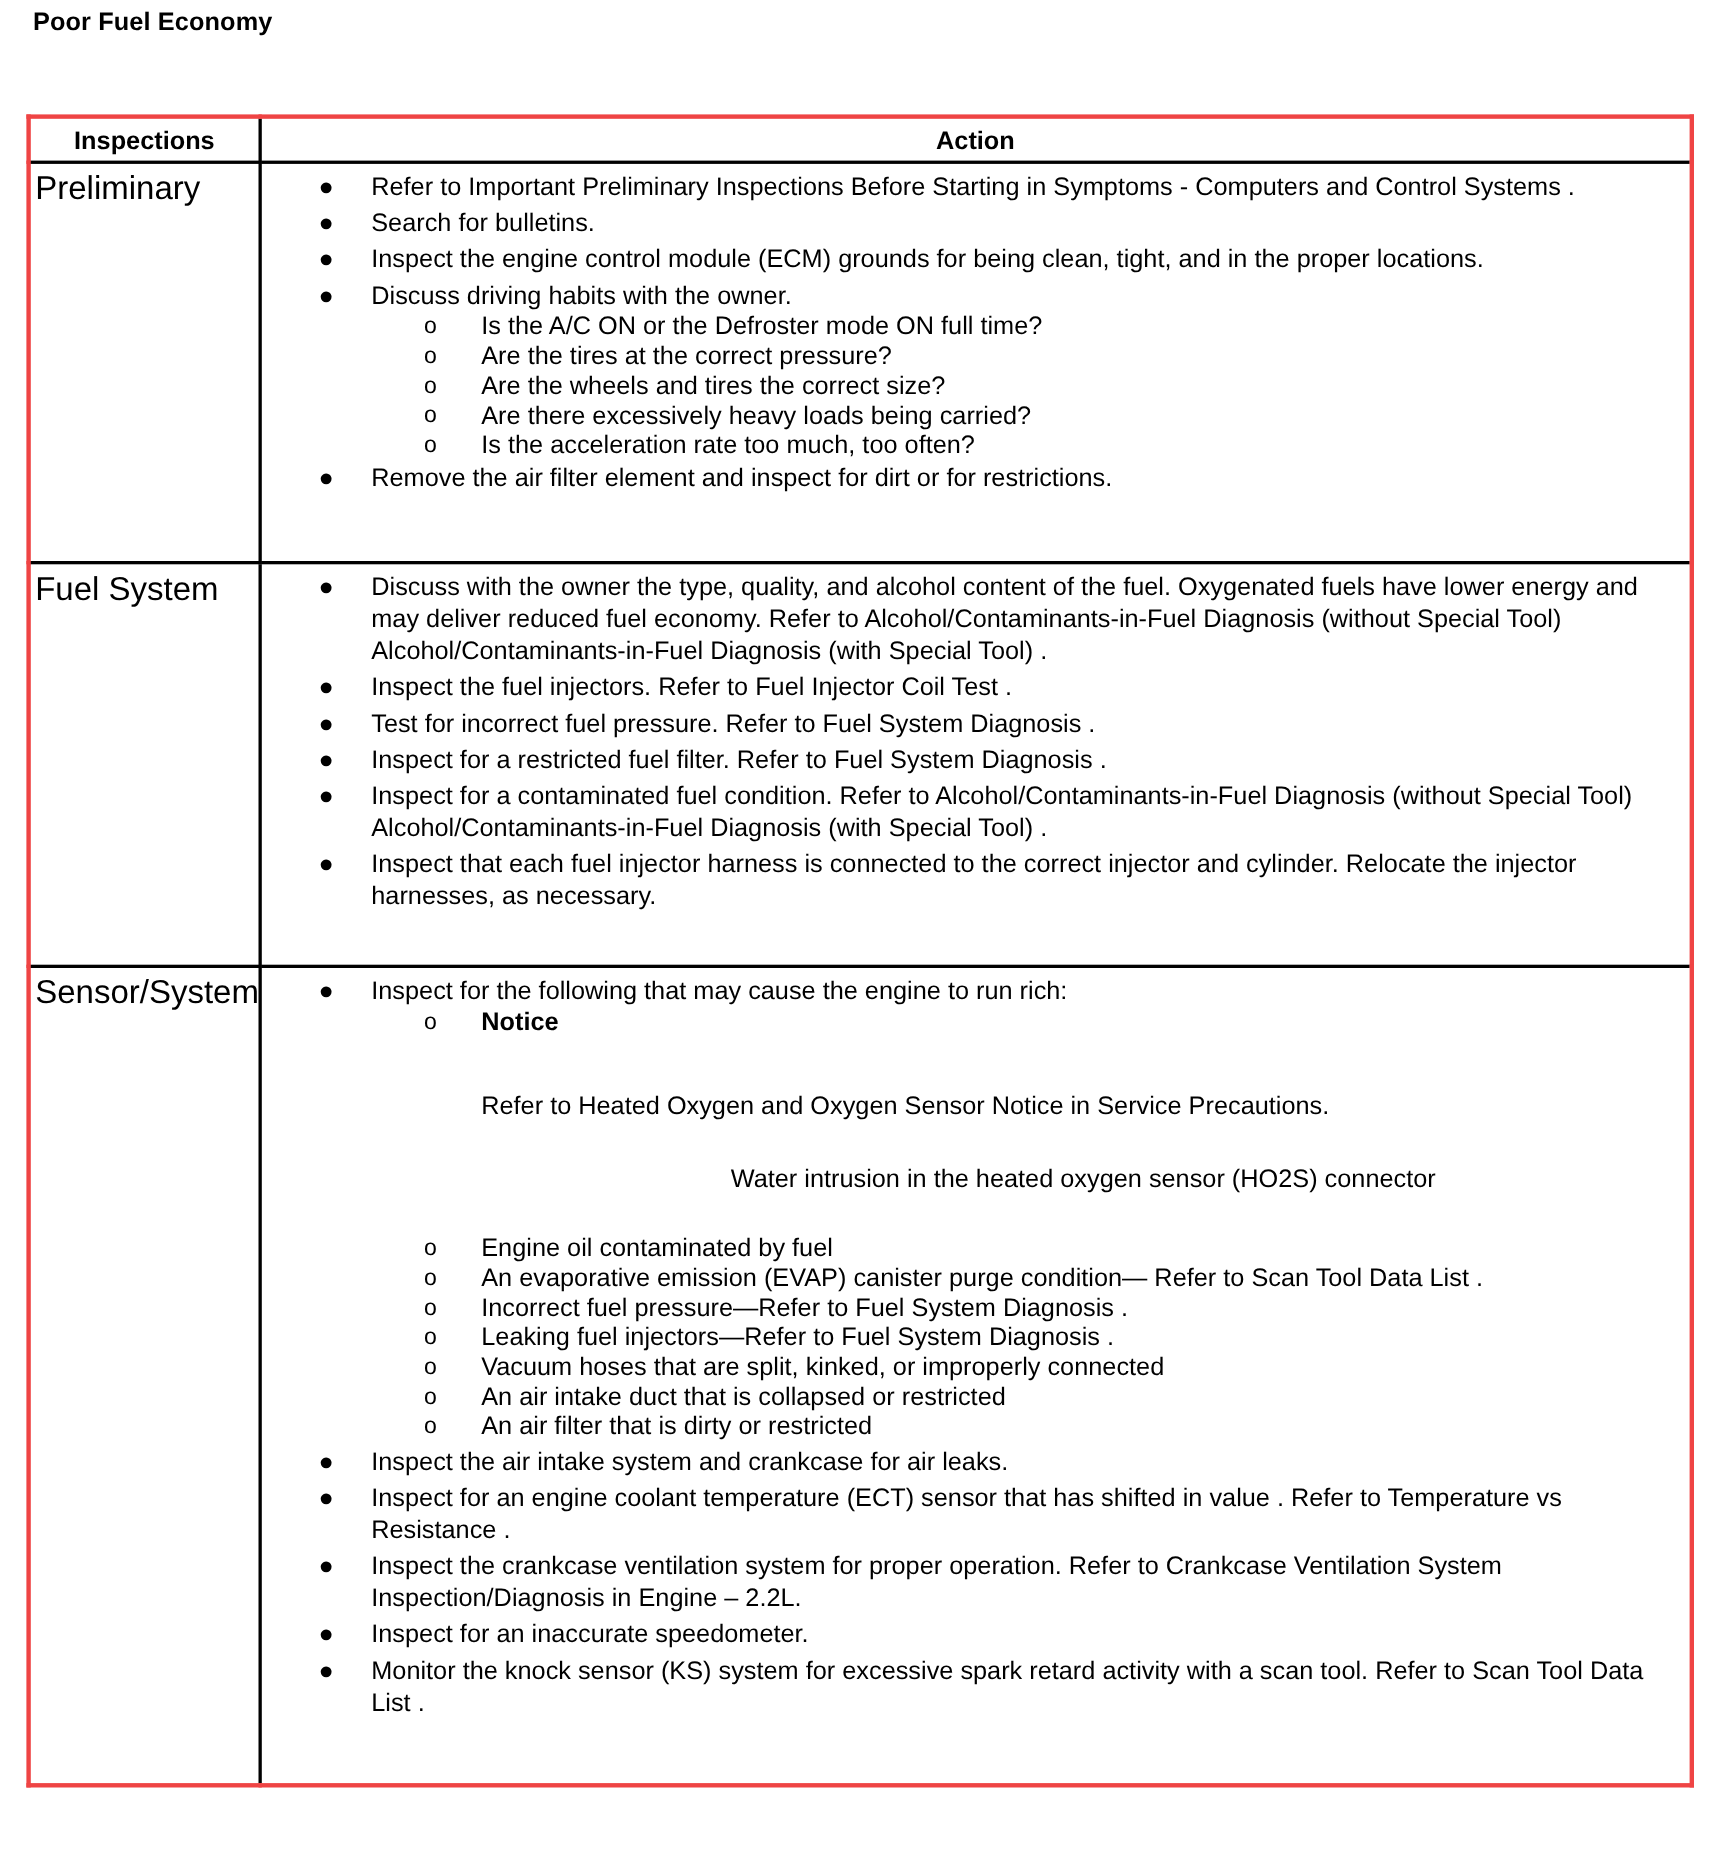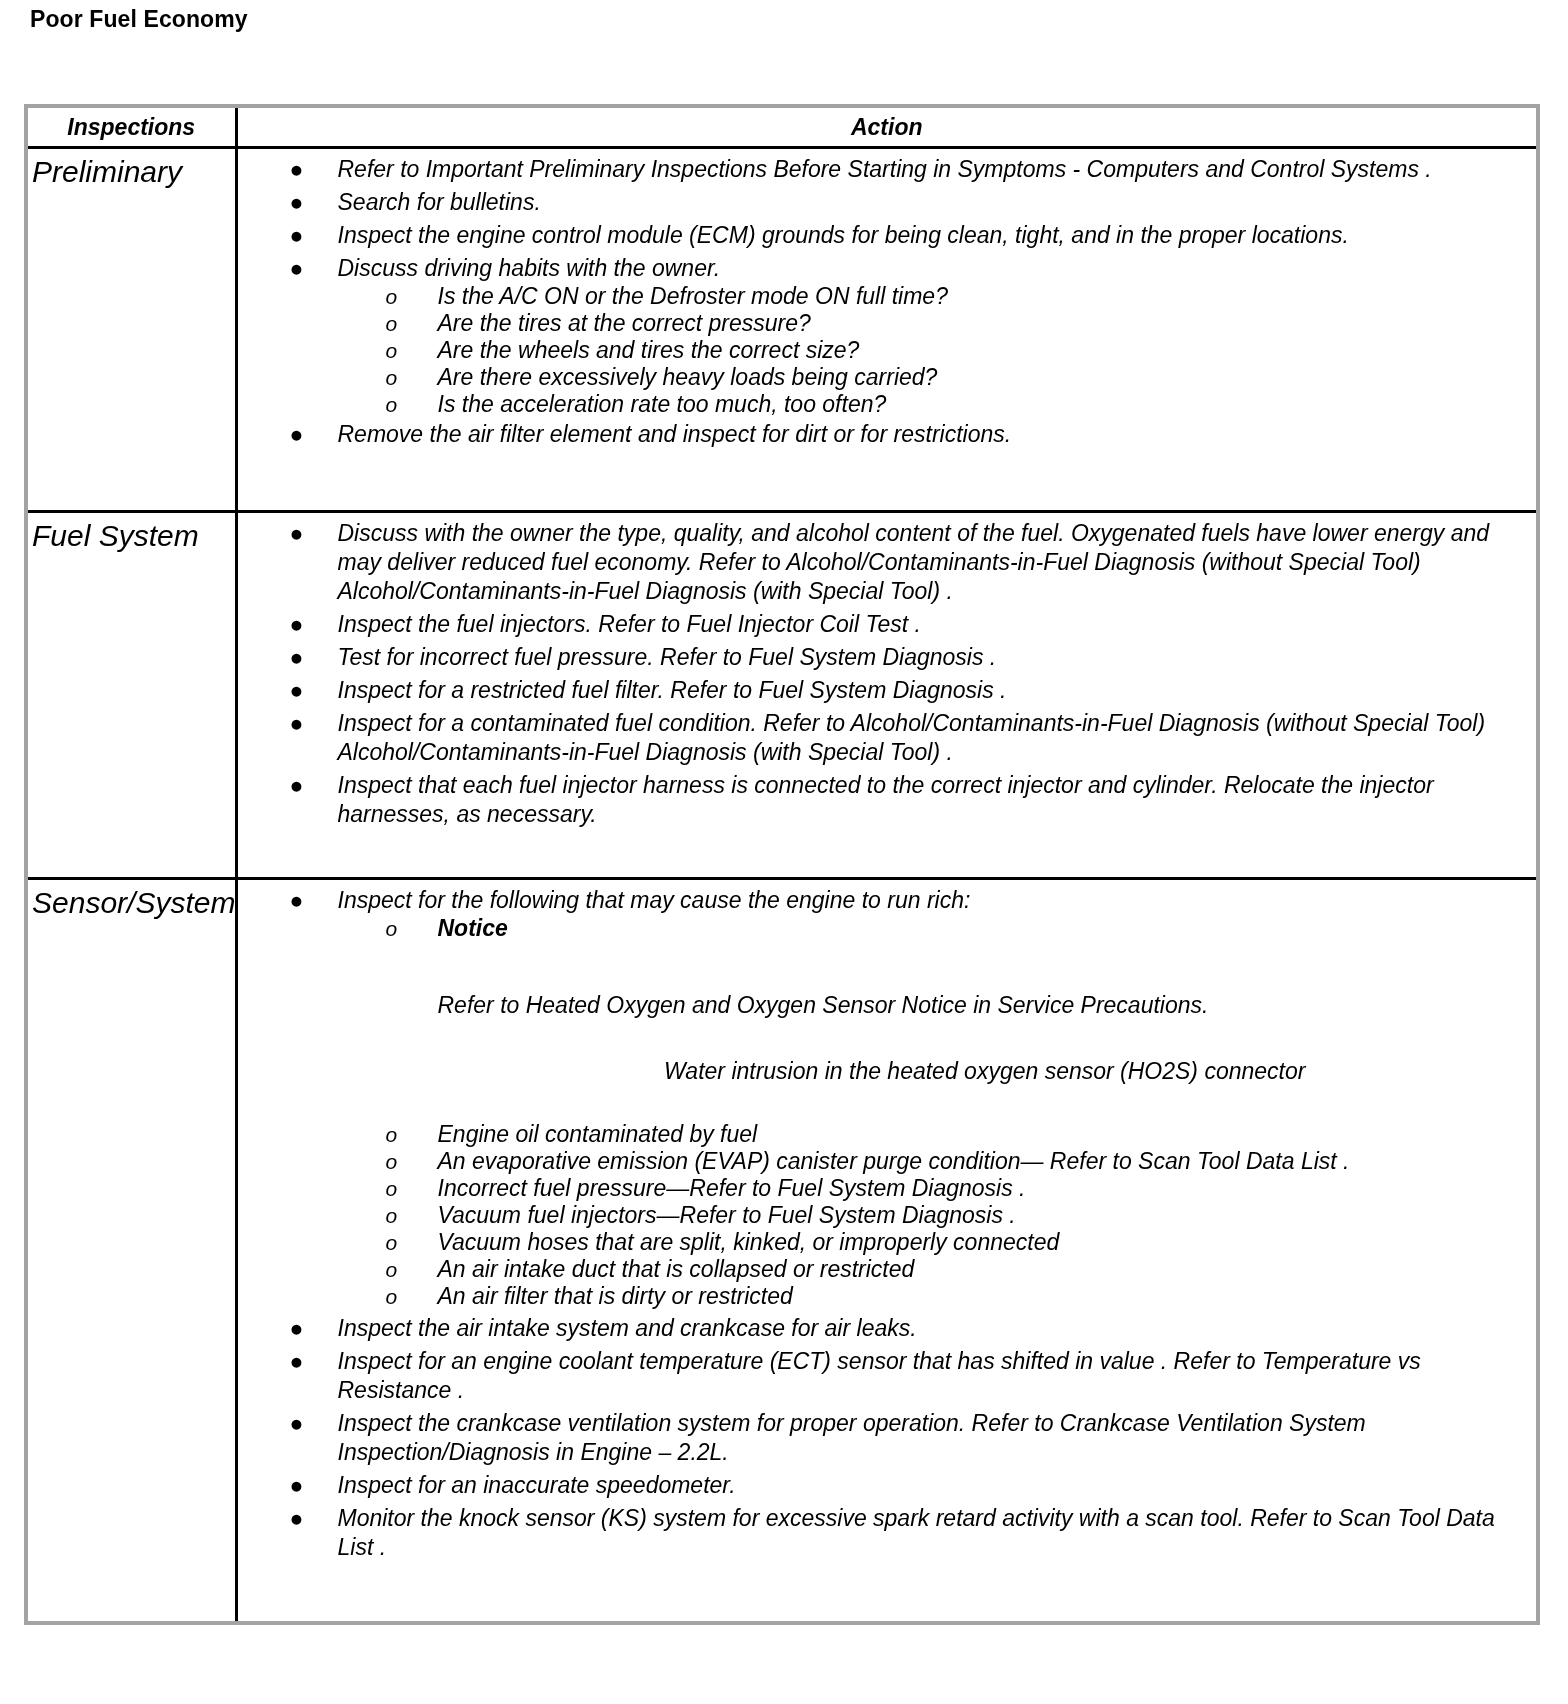--- a/index.html
+++ b/index.html
@@ -1,18 +1,18 @@
 <!DOCTYPE html>
 <html><head>
 <meta charset="utf-8">
 <style>
   html, body { margin:0; padding:0; background:#ffffff; }
   body { width:1568px; height:1704px; position:relative; font-family:"Liberation Sans", sans-serif; color:#000; overflow:hidden; }
   .title { position:absolute; left:30px; top:6px; font-size:23px; font-weight:bold; letter-spacing:0.1px; }
-  table.main { position:absolute; left:24px; top:104px; width:1516px; border-collapse:collapse; border:4px solid #a3a3a3; table-layout:fixed;font-style:italic; }
+  table.main { position:absolute; left:24px; top:104px; width:1516px; border-collapse:collapse; border:4px solid #ef4444; table-layout:fixed; }
   table.main td, table.main th { border:3px solid #000; vertical-align:top; padding:0; }
   col.c1 { width:210px; }
   th { font-size:23px; font-weight:bold; height:38px; text-align:center; vertical-align:middle !important; }
   .def { font-size:23px; line-height:29px; padding:5px 4px 6px 4px !important; height:58px; }
   .cat { font-size:30px; padding:6px 4px 0 4px !important; }
   .act { font-size:23px; line-height:29px; padding:6px 0 0 0 !important; position:relative; }
   ul.l1 { list-style:none; margin:0; padding:0; }
   ul.l1 > li { position:relative; padding-left:100px; padding-right:4px; margin-bottom:4px; }
   ul.l1 > li > .b1 { position:absolute; left:52px; top:0; font-size:23px; }
   ul.l2 { list-style:none; margin:0; padding:0; }
@@ -84,21 +84,21 @@
           <ul class="l2" style="margin-left:-100px; padding-left:100px;">
             <li style="line-height:27px">
                   <span class="b2">o</span>
               <div class="notice-title">Notice</div>
               <div class="notice-body">Refer to Heated Oxygen and Oxygen Sensor Notice in Service Precautions.</div>
               <div class="notice-body2">Water intrusion in the heated oxygen sensor (HO2S) connector</div>
             </li>
             <li style="line-height:27px"><span class="b2">o</span><span>Engine oil contaminated by fuel</span></li>
             <li style="line-height:27px"><span class="b2">o</span><span>An evaporative emission (EVAP) canister purge condition— Refer to Scan Tool Data List .</span></li>
             <li style="line-height:27px"><span class="b2">o</span><span>Incorrect fuel pressure—Refer to Fuel System Diagnosis .</span></li>
-            <li style="line-height:27px"><span class="b2">o</span><span>Vacuum fuel injectors—Refer to Fuel System Diagnosis .</span></li>
+            <li style="line-height:27px"><span class="b2">o</span><span>Leaking fuel injectors—Refer to Fuel System Diagnosis .</span></li>
             <li style="line-height:27px"><span class="b2">o</span><span>Vacuum hoses that are split, kinked, or improperly connected</span></li>
             <li style="line-height:27px"><span class="b2">o</span><span>An air intake duct that is collapsed or restricted</span></li>
             <li style="line-height:27px"><span class="b2">o</span><span>An air filter that is dirty or restricted</span></li>
           </ul>
         </li>
         <li><span class="b1">●</span><span>Inspect the air intake system and crankcase for air leaks.</span></li>
         <li><span class="b1">●</span><span>Inspect for an engine coolant temperature (ECT) sensor that has shifted in value . Refer to Temperature vs Resistance .</span></li>
         <li><span class="b1">●</span><span>Inspect the crankcase ventilation system for proper operation. Refer to Crankcase Ventilation System Inspection/Diagnosis in Engine – 2.2L.</span></li>
         <li><span class="b1">●</span><span>Inspect for an inaccurate speedometer.</span></li>
         <li><span class="b1">●</span><span>Monitor the knock sensor (KS) system for excessive spark retard activity with a scan tool. Refer to Scan Tool Data List .</span></li>

